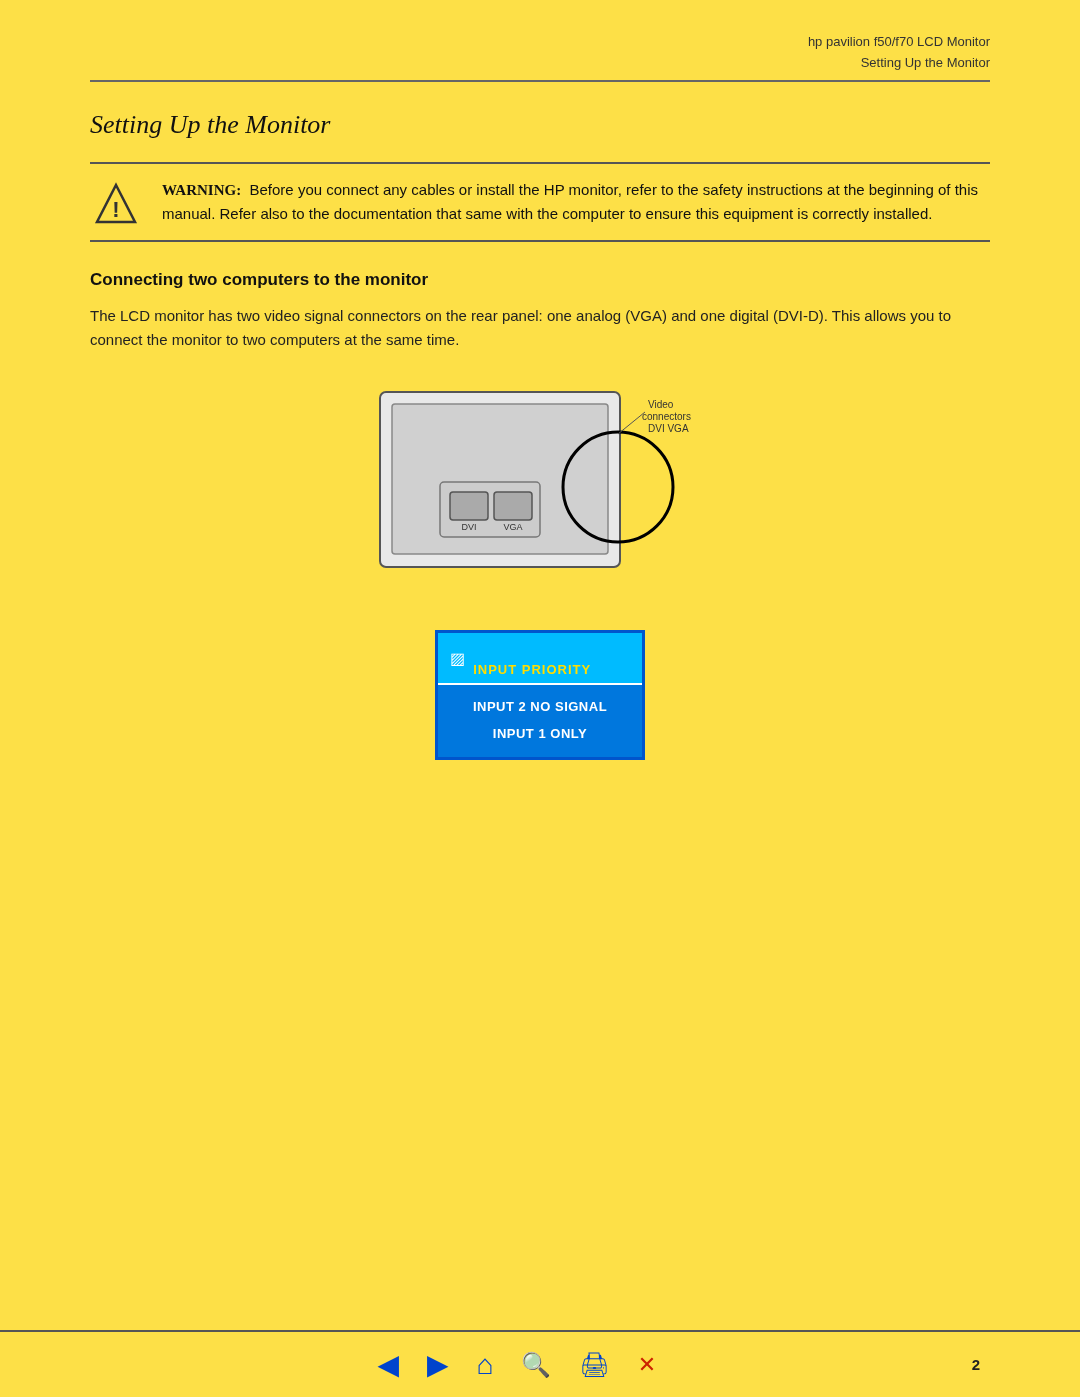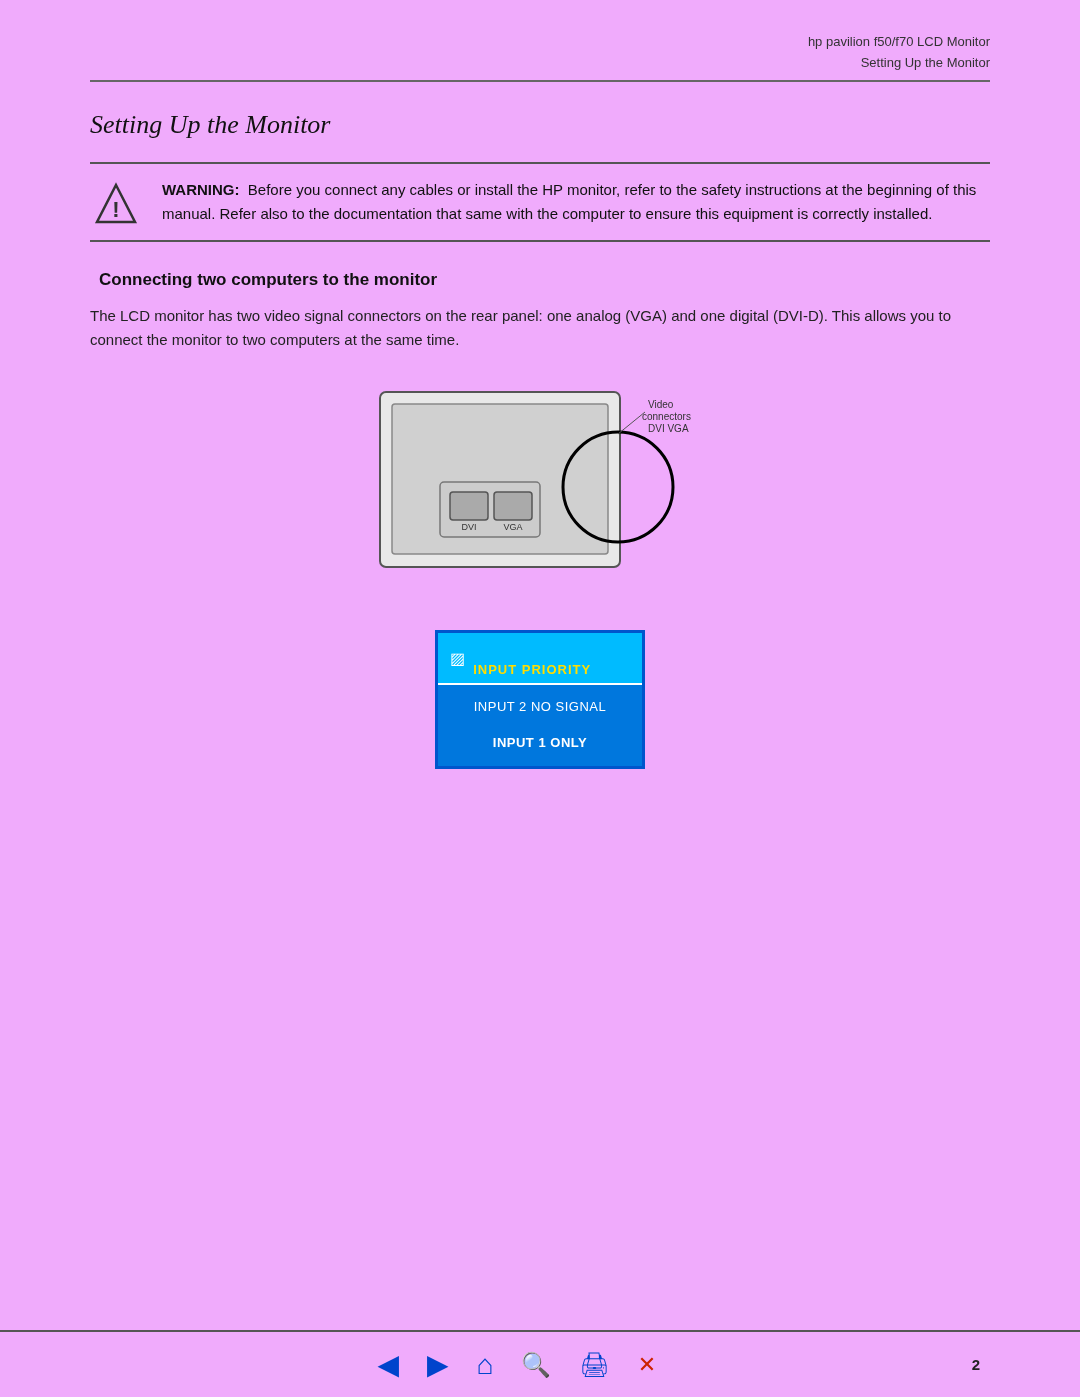--- a/index.html
+++ b/index.html
@@ -10,21 +10,21 @@
       background: #ffffff;
       font-family: Arial, Helvetica, sans-serif;
       font-size: 15px;
       color: #222222;
       position: relative;
     }
 
     .page-container {
       width: 1080px;
       min-height: 1397px;
-      background: #f0abfc;
+      background: #fde047;
       display: flex;
       flex-direction: column;
     }
 
     .header-title {
       font-size: 13px;
       color: #333;
       text-align: right;
       line-height: 1.6;
     }
@@ -80,29 +80,29 @@
 
     .warning-text {
       font-size: 15px;
       line-height: 1.6;
       color: #111;
       flex: 1;
     }
 
     .warning-text strong {
       font-weight: bold;
+      font-family: Liberation Serif, serif;
     }
 
     
     .subsection-heading {
       font-size: 17px;
       font-weight: bold;
       color: #111;
       margin-bottom: 14px;
-      margin-left: 9px;
     }
 
     
     .monitor-image-area {
       display: flex;
       justify-content: center;
       margin: 20px 0 24px 0;
     }
 
     
@@ -145,23 +145,23 @@
 
     .osd-body {
       background: #0077dd;
       padding: 14px 12px 16px 12px;
       text-align: center;
     }
 
     .osd-line1 {
       color: #ffffff;
       font-size: 13px;
-      font-weight: normal;
+      font-weight: bold;
       letter-spacing: 0.5px;
-      margin-bottom: 21px;
+      margin-bottom: 12px;
     }
 
     .osd-line2 {
       color: #ffffff;
       font-size: 13px;
       font-weight: bold;
       letter-spacing: 0.5px;
     }
 
     

